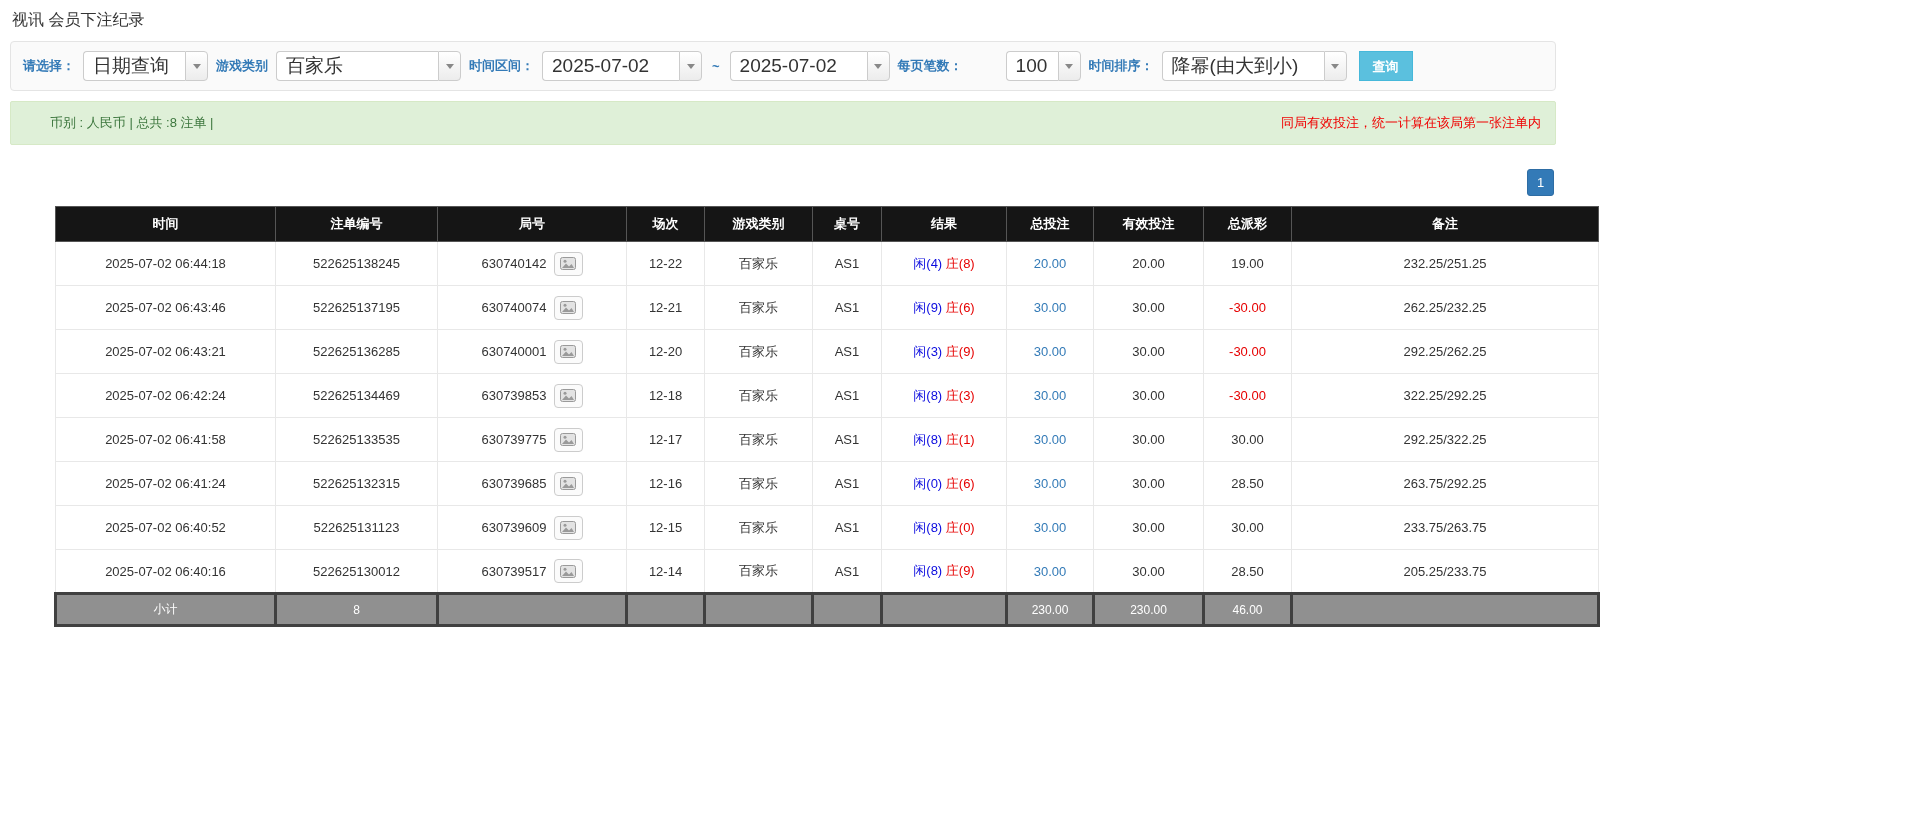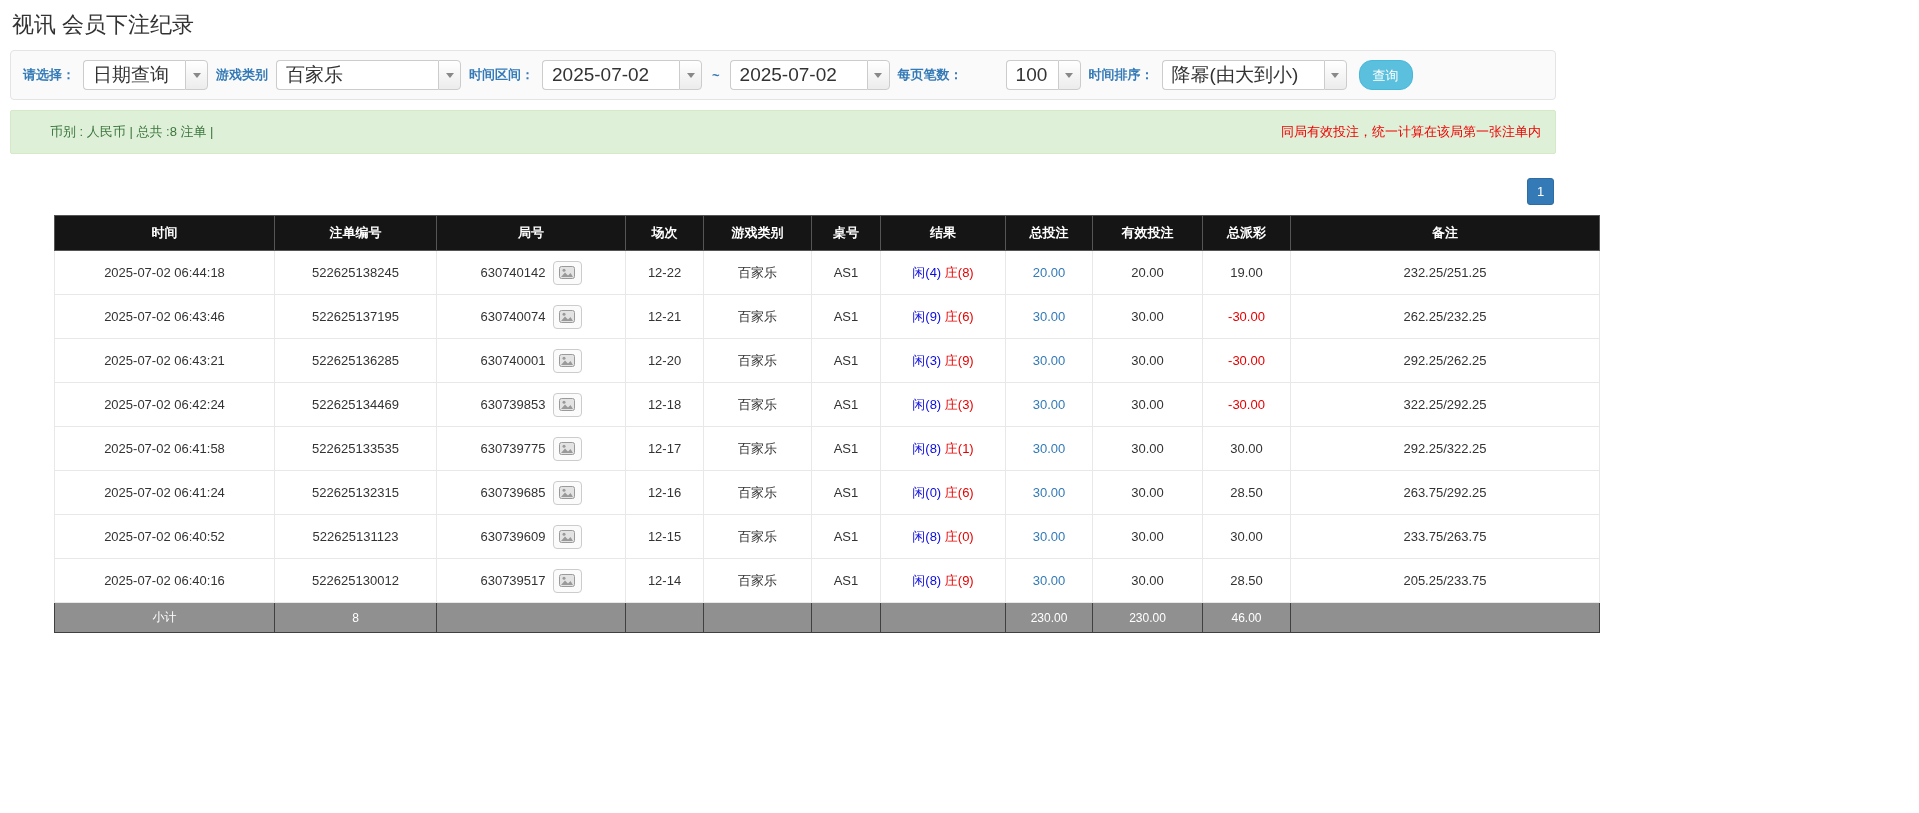--- a/index.html
+++ b/index.html
@@ -1,41 +1,41 @@
 <!DOCTYPE html>
 <html><head>
 <meta charset="utf-8">
 <style>
   * { box-sizing: border-box; }
   html, body { margin:0; padding:0; background:#fff; font-family:"Liberation Sans","DejaVu Sans",sans-serif; }
   .page { width:1546px; margin:4px 0 0 10px; }
 
-  .page-title { font-size:22px; font-weight:500; color:#333; margin:10px 0 10px 2px; }
+  .page-title { font-size:16px; font-weight:500; color:#333; margin:10px 0 10px 2px; }
 
   .filter-bar { background:#fafafa; border:1px solid #e4e4e4; border-radius:4px; padding:9px 12px; display:flex; align-items:center; gap:8px; }
   .flabel { color:#337ab7; font-weight:bold; font-size:13px; white-space:nowrap; }
   .tilde { color:#337ab7; font-weight:bold; font-size:13px; margin:0 2px; }
   .combo { display:flex; height:30px; flex:0 0 auto; }
   .combo input { border:1px solid #ccc; border-right:none; border-radius:4px 0 0 4px; padding:0 9px; font-size:19px; color:#333; width:100%; min-width:0; outline:none; background:#fff; }
   .combo-arrow { width:23px; flex:0 0 23px; border:1px solid #ccc; background:linear-gradient(#fff,#ececec); border-radius:0 4px 4px 0; cursor:pointer; display:flex; align-items:center; justify-content:center; padding:0; }
   .caret { width:0; height:0; border-left:4px solid transparent; border-right:4px solid transparent; border-top:5px solid #888; }
   .w125 { width:125px; } .w185 { width:185px; } .w160 { width:160px; } .w110 { width:110px;padding-left:35px; }
-  .search-btn { background:#5bc0de; border:1px solid #46b8da; color:#fff; font-size:13px; padding:6px 13px; height:30px; border-radius:13px; cursor:pointer; margin-left:4px; }
+  .search-btn { background:#5bc0de; border:1px solid #46b8da; color:#fff; font-size:13px; padding:6px 13px; height:30px; border-radius:0; cursor:pointer; margin-left:4px;font-weight:bold; }
 
   .summary-bar { margin-top:10px; background:#dff0d8; border:1px solid #d6e9c6; border-radius:2px; padding:12px 14px; display:flex; justify-content:space-between; align-items:center; font-size:13px; }
   .summary-left { color:#3c763d;margin-left:25px; }
   .summary-right { color:#f00000; }
 
   .pagination { display:flex; justify-content:flex-end; margin:24px 2px 10px 0; }
   .page-btn { min-width:27px; height:27px; background:#337ab7; color:#fff; border:1px solid #2e6da4; border-radius:3px; font-size:13px; cursor:pointer; }
 
   table.records { width:100%; border-collapse:collapse; font-size:13px; table-layout:fixed;margin-left:44px; }
   thead th { background:#151515; color:#fff; padding:8px 4px; border:1px solid #555; font-size:13px; font-weight:bold; text-align:center; }
   tbody td { background:#fff; border:1px solid #e8e8e8; text-align:center; color:#333; height:44px; padding:2px 4px; overflow:hidden; }
-  tfoot td { background:#909090; border:1px solid #404040; color:#fff; text-align:center; padding:8px 4px; font-size:12px; }
+  tfoot td { background:#909090; border:3px solid #404040; color:#fff; text-align:center; padding:8px 4px; font-size:12px; }
   tfoot tr:last-child td { padding:6px 4px; }
 
   .player { color:#0b0bdf; }
   .banker { color:#e60000; }
   .amount-link { color:#337ab7; cursor:pointer; }
   td.neg { color:#e60000; }
 
   .round-wrap { display:inline-flex; align-items:center; justify-content:center; gap:7px; }
   .img-btn { display:inline-flex; align-items:center; justify-content:center; width:29px; height:24px; border:1px solid #ccc; border-radius:4px; background:#fbfbfb; cursor:pointer; }
 </style>

